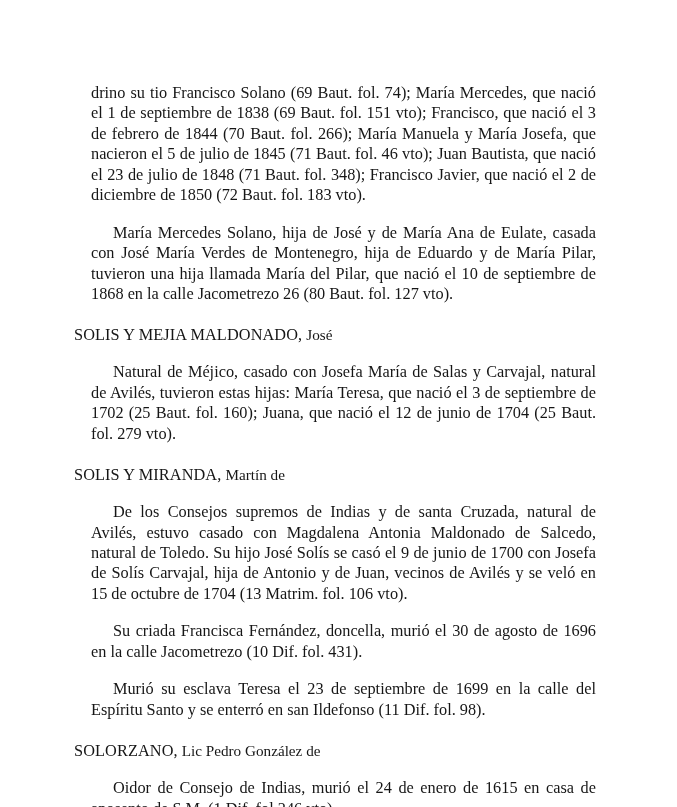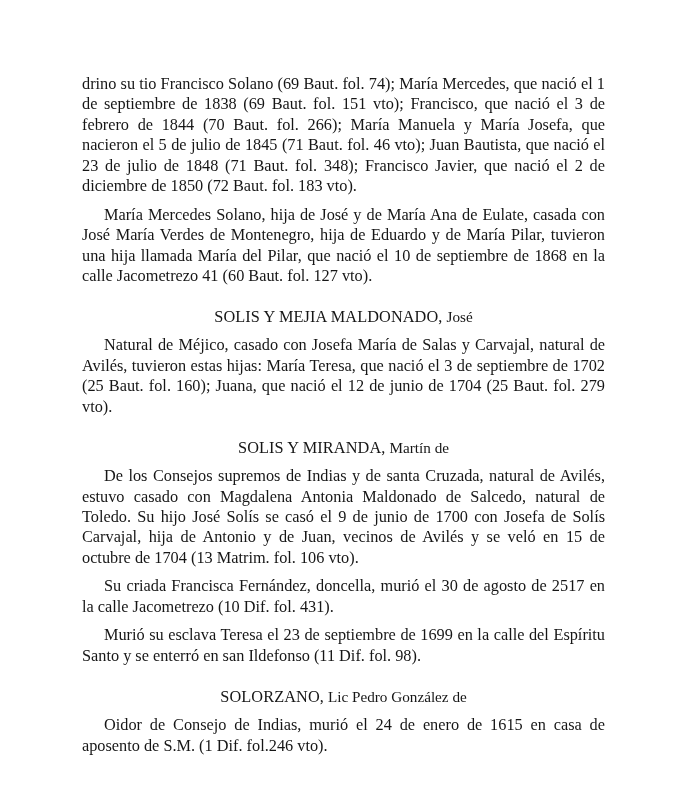--- a/index.html
+++ b/index.html
@@ -19,65 +19,65 @@
       top: 66px;
       width: 539px;
       font-family: "Liberation Serif", "DejaVu Serif", serif;
       font-size: 16.3px;
       line-height: 20.45px;
       color: #161616;
       text-align: justify;
       hyphens: manual;
     }
     .para {
-      margin: 8px;
+      margin: 17px;
       text-indent: 0;
     }
     .para.indent {
       text-indent: 22px;
     }
     .entry {
       margin-top: 20.45px;
     }
     .entry-head {
       margin: 0;
-      text-align: center;
+      text-align: left;
     }
     .surname {
       letter-spacing: 0.1px;
     }
     .given {
       font-size: 15.2px;
     }
   </style>
 </head>
 <body>
 
 <div class="page">
 
   <section>
     <p class="para">drino su tio Francisco Solano (69 Baut. fol. 74); María Mercedes, que nació el 1 de septiembre de 1838 (69 Baut. fol. 151 vto); Francisco, que nació el 3 de febrero de 1844 (70 Baut. fol. 266); María Manuela y María Josefa, que nacieron el 5 de julio de 1845 (71 Baut. fol. 46 vto); Juan Bautista, que nació el 23 de julio de 1848 (71 Baut. fol. 348); Francisco Javier, que nació el 2 de diciembre de 1850 (72 Baut. fol. 183 vto).</p>
-    <p class="para indent">María Mercedes Solano, hija de José y de María Ana de Eulate, casada con José María Verdes de Montenegro, hija de Eduardo y de María Pilar, tuvieron una hija llamada María del Pilar, que nació el 10 de septiembre de 1868 en la calle Jacometrezo 41 (60 Baut. fol. 127 vto).</p>
+    <p class="para indent">María Mercedes Solano, hija de José y de María Ana de Eulate, casada con José María Verdes de Montenegro, hija de Eduardo y de María Pilar, tuvieron una hija llamada María del Pilar, que nació el 10 de septiembre de 1868 en la calle Jacometrezo 26 (80 Baut. fol. 127 vto).</p>
   </section>
 
   <section class="entry">
     <p class="entry-head">
       <span class="surname">SOLIS Y MEJIA MALDONADO,</span>
       <span class="given">José</span>
     </p>
     <p class="para indent">Natural de Méjico, casado con Josefa María de Salas y Carvajal, natural de Avilés, tuvieron estas hijas: María Teresa, que nació el 3 de septiembre de 1702 (25 Baut. fol. 160); Juana, que nació el 12 de junio de 1704 (25 Baut. fol. 279 vto).</p>
   </section>
 
   <section class="entry">
     <p class="entry-head">
       <span class="surname">SOLIS Y MIRANDA,</span>
       <span class="given">Martín de</span>
     </p>
     <p class="para indent">De los Consejos supremos de Indias y de santa Cruzada, natural de Avilés, estuvo casado con Magdalena Antonia Maldonado de Salcedo, natural de Toledo. Su hijo José Solís se casó el 9 de junio de 1700 con Josefa de Solís Carvajal, hija de Antonio y de Juan, vecinos de Avilés y se veló en 15 de octubre de 1704 (13 Matrim. fol. 106 vto).</p>
-    <p class="para indent">Su criada Francisca Fernández, doncella, murió el 30 de agosto de 2517 en la calle Jacometrezo (10 Dif. fol. 431).</p>
+    <p class="para indent">Su criada Francisca Fernández, doncella, murió el 30 de agosto de 1696 en la calle Jacometrezo (10 Dif. fol. 431).</p>
     <p class="para indent">Murió su esclava Teresa el 23 de septiembre de 1699 en la calle del Espíritu Santo y se enterró en san Ildefonso (11 Dif. fol. 98).</p>
   </section>
 
   <section class="entry">
     <p class="entry-head">
       <span class="surname">SOLORZANO,</span>
       <span class="given">Lic Pedro González de</span>
     </p>
     <p class="para indent">Oidor de Consejo de Indias, murió el 24 de enero de 1615 en casa de aposento de S.M. (1 Dif. fol.246 vto).</p>
 

